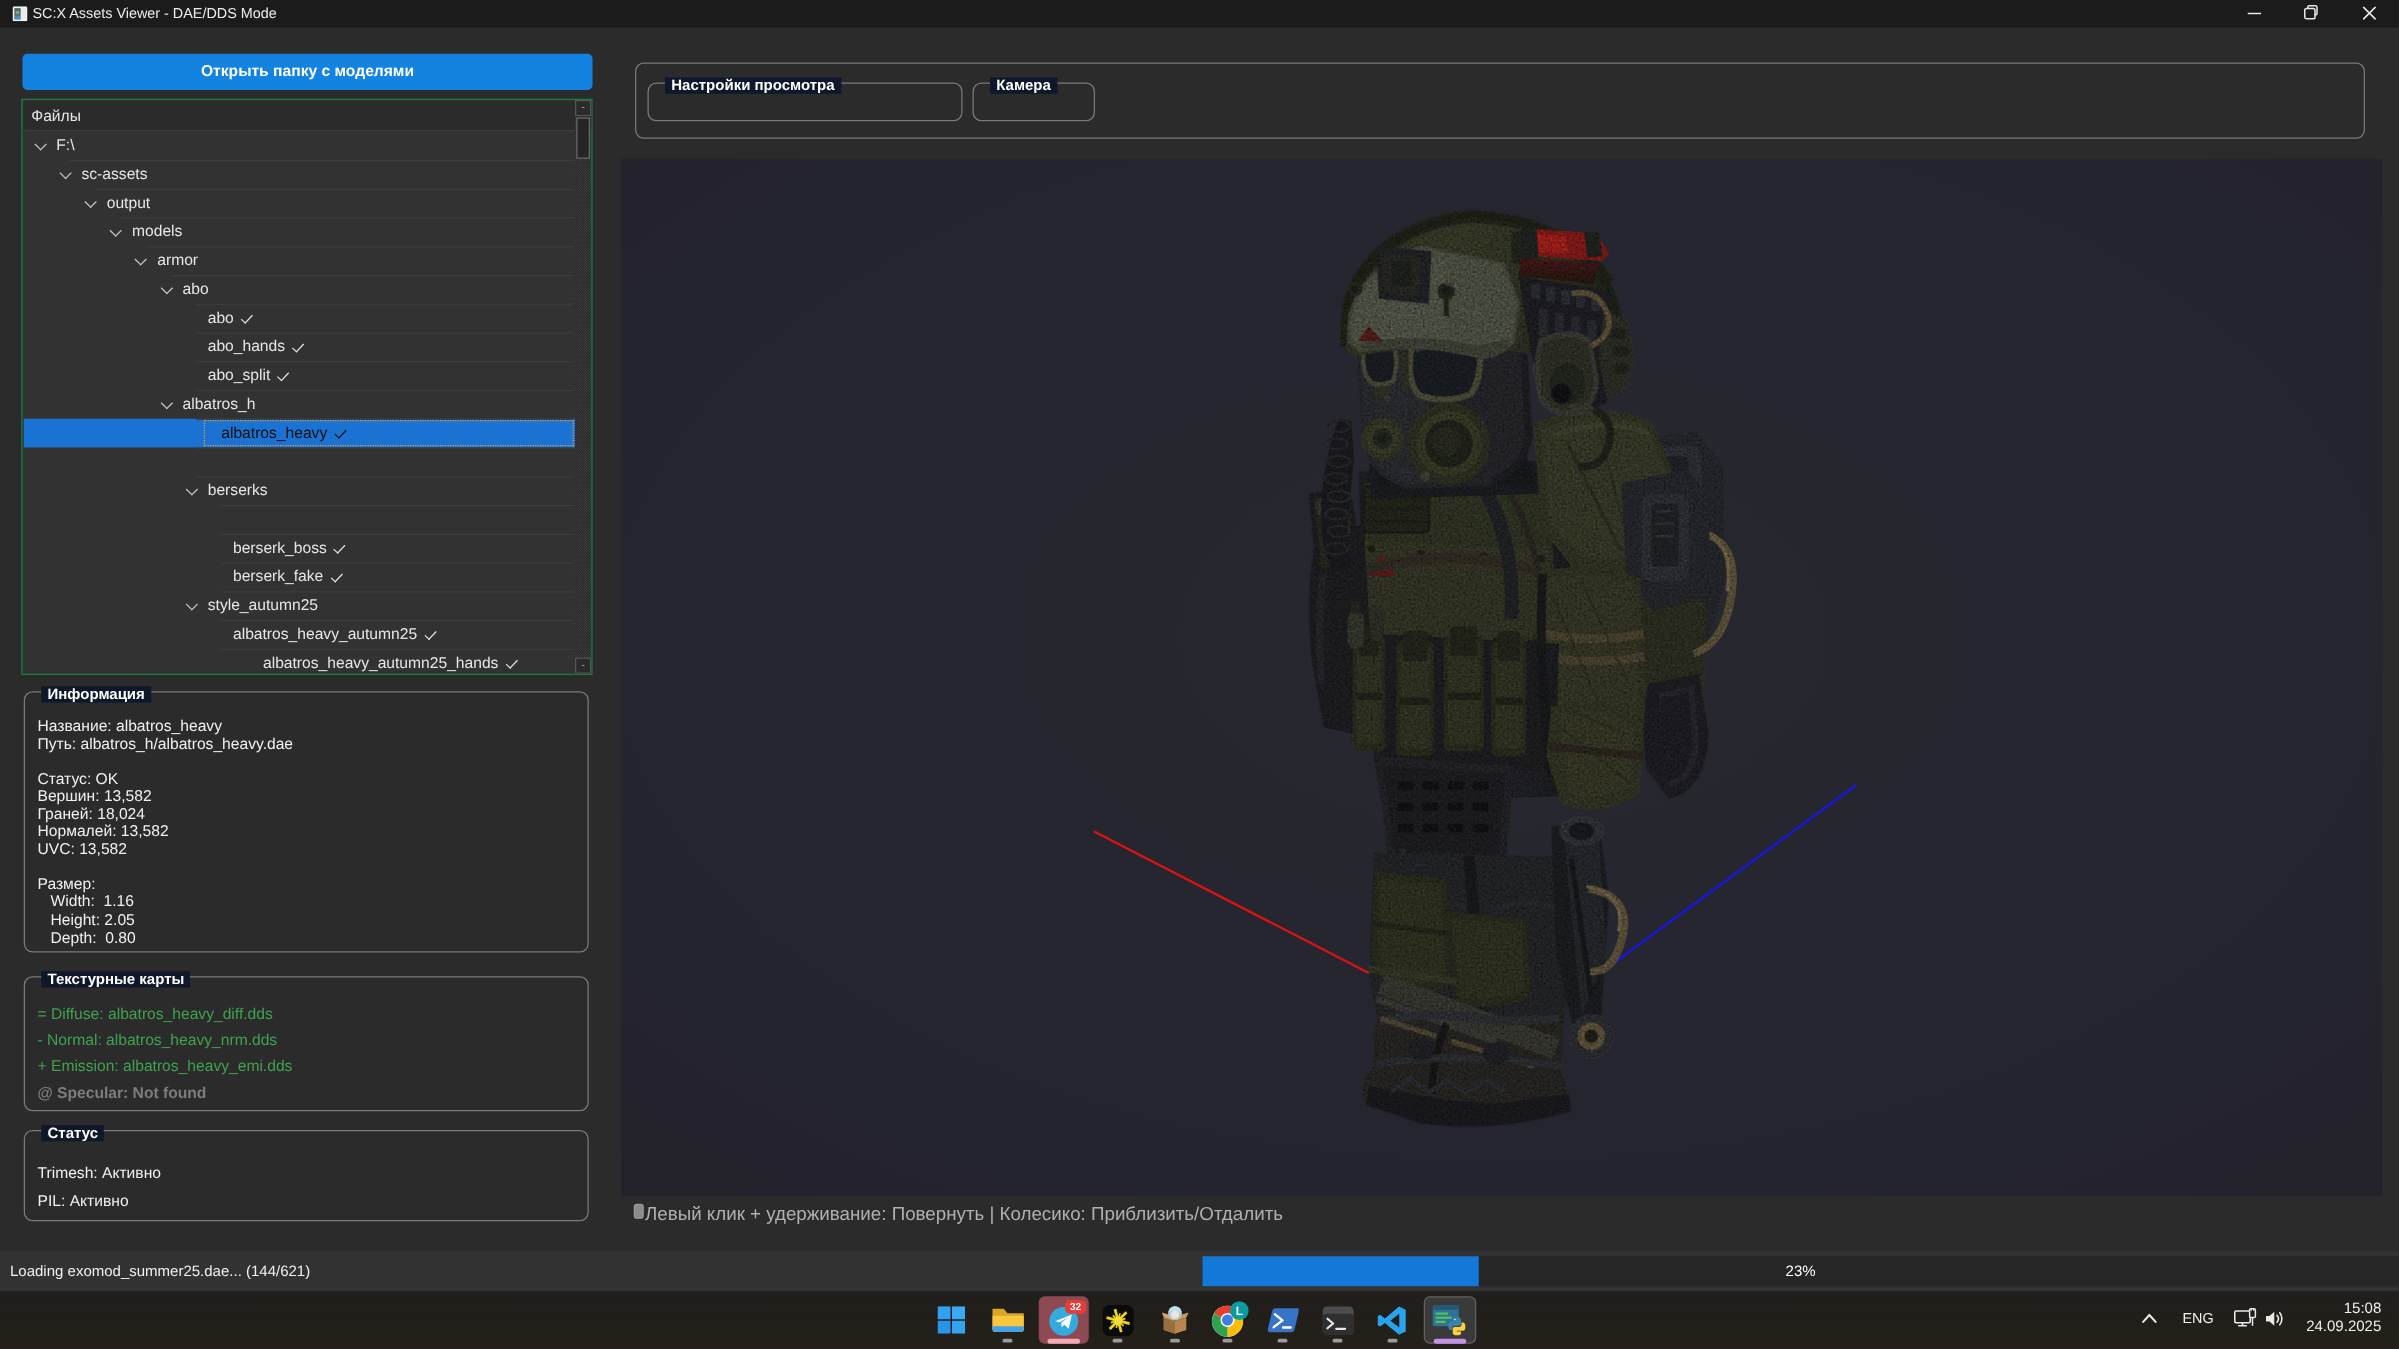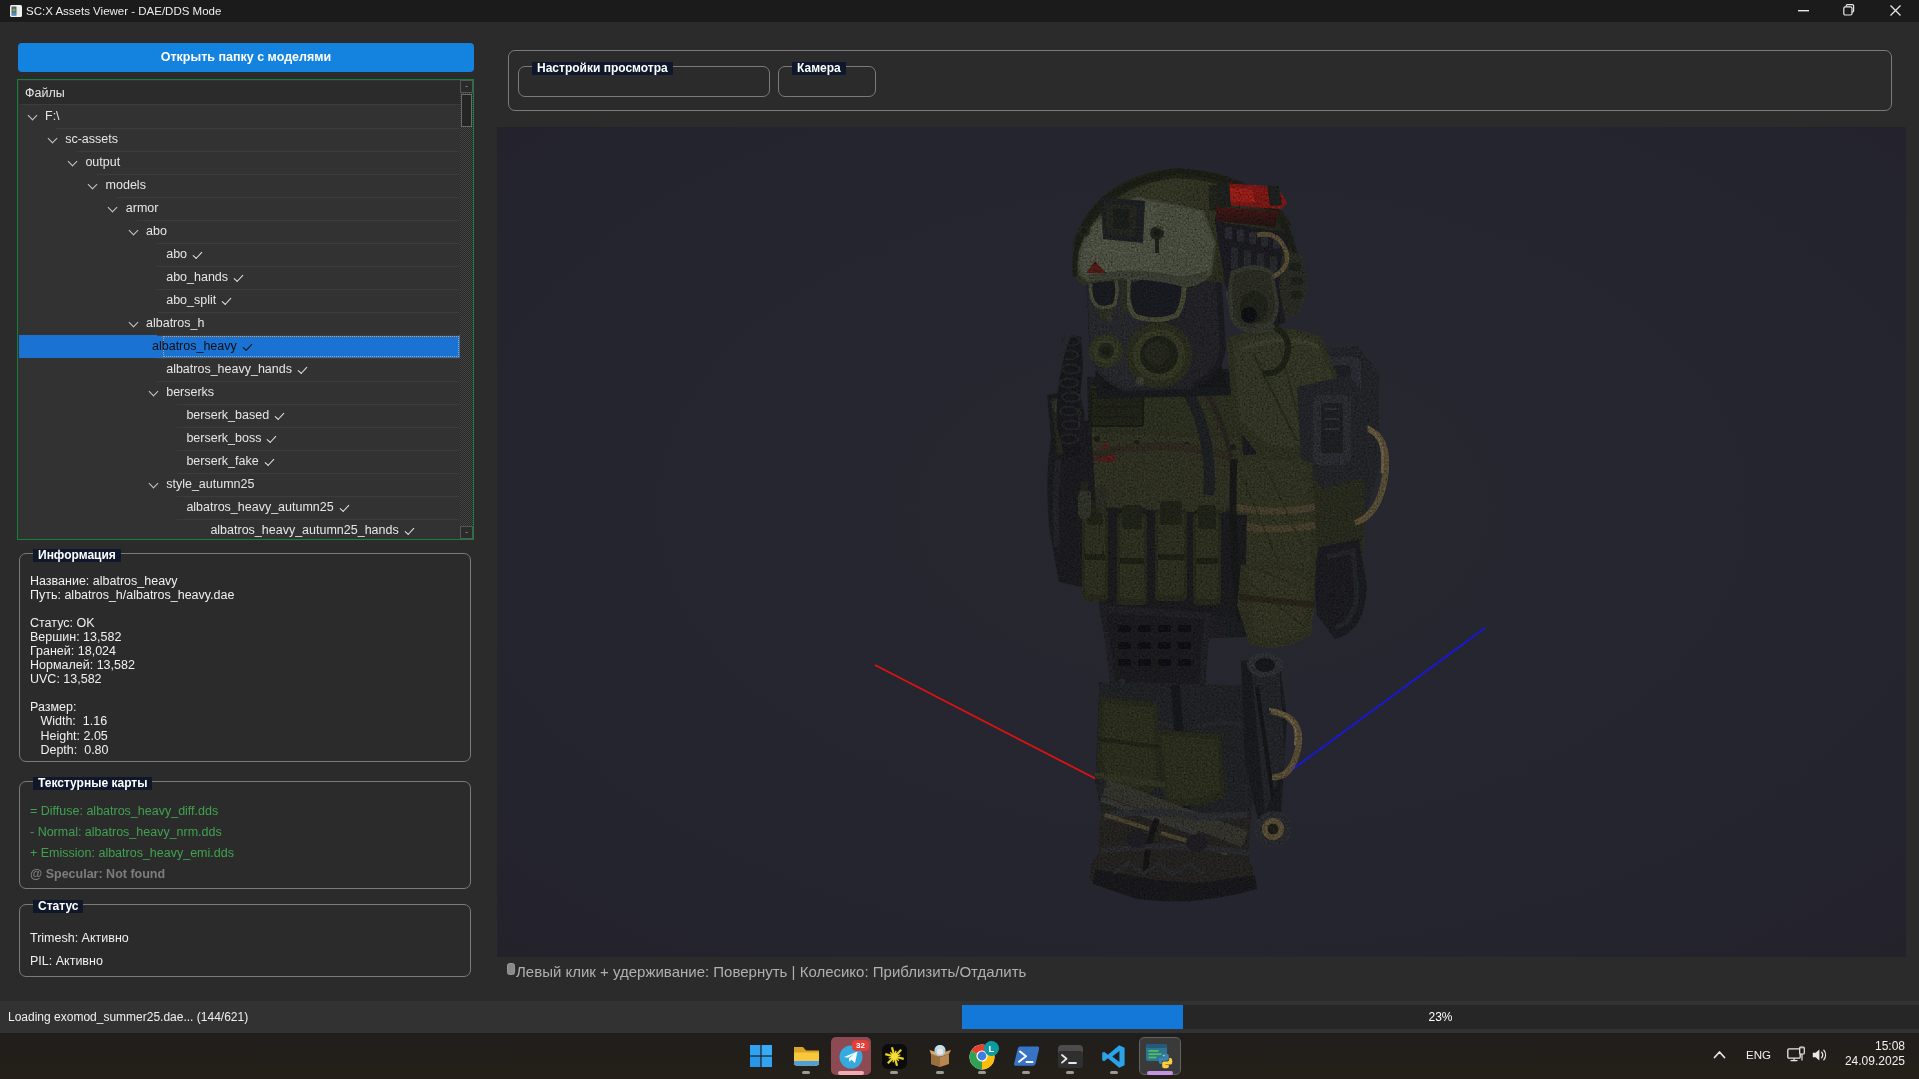--- a/index.html
+++ b/index.html
@@ -139,35 +139,29 @@
 <div class="trow" style="top:209px;">
       <span class="lbl" style="left:147.2px;">abo_split<span class="ck"></span></span>
     </div>
 <div class="tsep" style="top:232px; left:139.2px; width:302px;"></div>
 <div class="trow" style="top:232px;">
       <span class="chev" style="left:110.5px;"></span>
       <span class="lbl" style="left:127.0px;">albatros_h</span>
     </div>
 <div class="tsep" style="top:255px; left:139.2px; width:302px;"></div>
 <div class="trow" style="top:255px;">
-      <span class="lbl" style="left:133px; color:#0d0d0d;">albatros_heavy<span class="ck" style="border-color:#0d0d0d;"></span></span>
+      <span class="lbl" style="left:158px; color:#0d0d0d;">albatros_heavy<span class="ck" style="border-color:#0d0d0d;"></span></span>
     </div>
 <div class="tsep" style="top:278px; left:139.2px; width:302px;"></div>
-<div class="trow" style="top:278px;">
-      <span class="lbl" style="left:147.2px;">albatros_heavy_hands<span class="ck"></span></span>
-    </div>
 <div class="tsep" style="top:301px; left:139.2px; width:302px;"></div>
 <div class="trow" style="top:301px;">
       <span class="chev" style="left:130.7px;"></span>
       <span class="lbl" style="left:147.2px;">berserks</span>
     </div>
 <div class="tsep" style="top:324px; left:159.4px; width:282px;"></div>
-<div class="trow" style="top:324px;">
-      <span class="lbl" style="left:167.4px;">berserk_based<span class="ck"></span></span>
-    </div>
 <div class="tsep" style="top:347px; left:159.4px; width:282px;"></div>
 <div class="trow" style="top:347px;">
       <span class="lbl" style="left:167.4px;">berserk_boss<span class="ck"></span></span>
     </div>
 <div class="tsep" style="top:370px; left:159.4px; width:282px;"></div>
 <div class="trow" style="top:370px;">
       <span class="lbl" style="left:167.4px;">berserk_fake<span class="ck"></span></span>
     </div>
 <div class="tsep" style="top:393px; left:159.4px; width:282px;"></div>
 <div class="trow" style="top:393px;">

